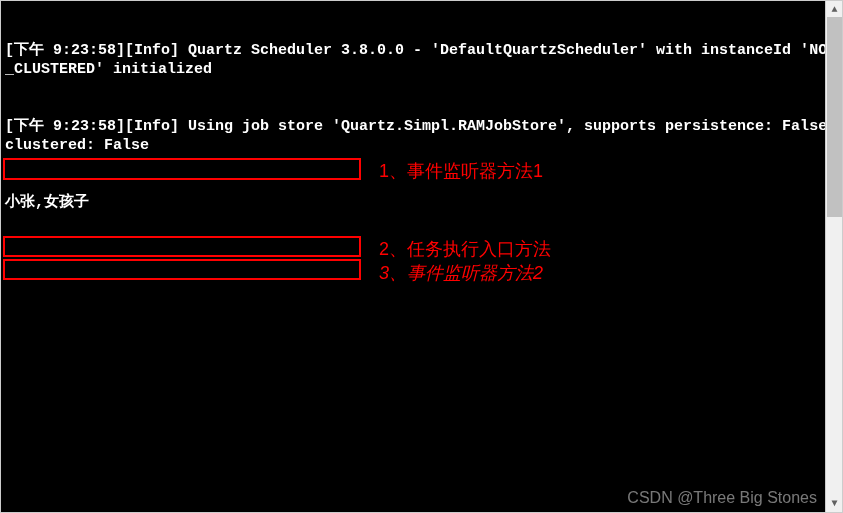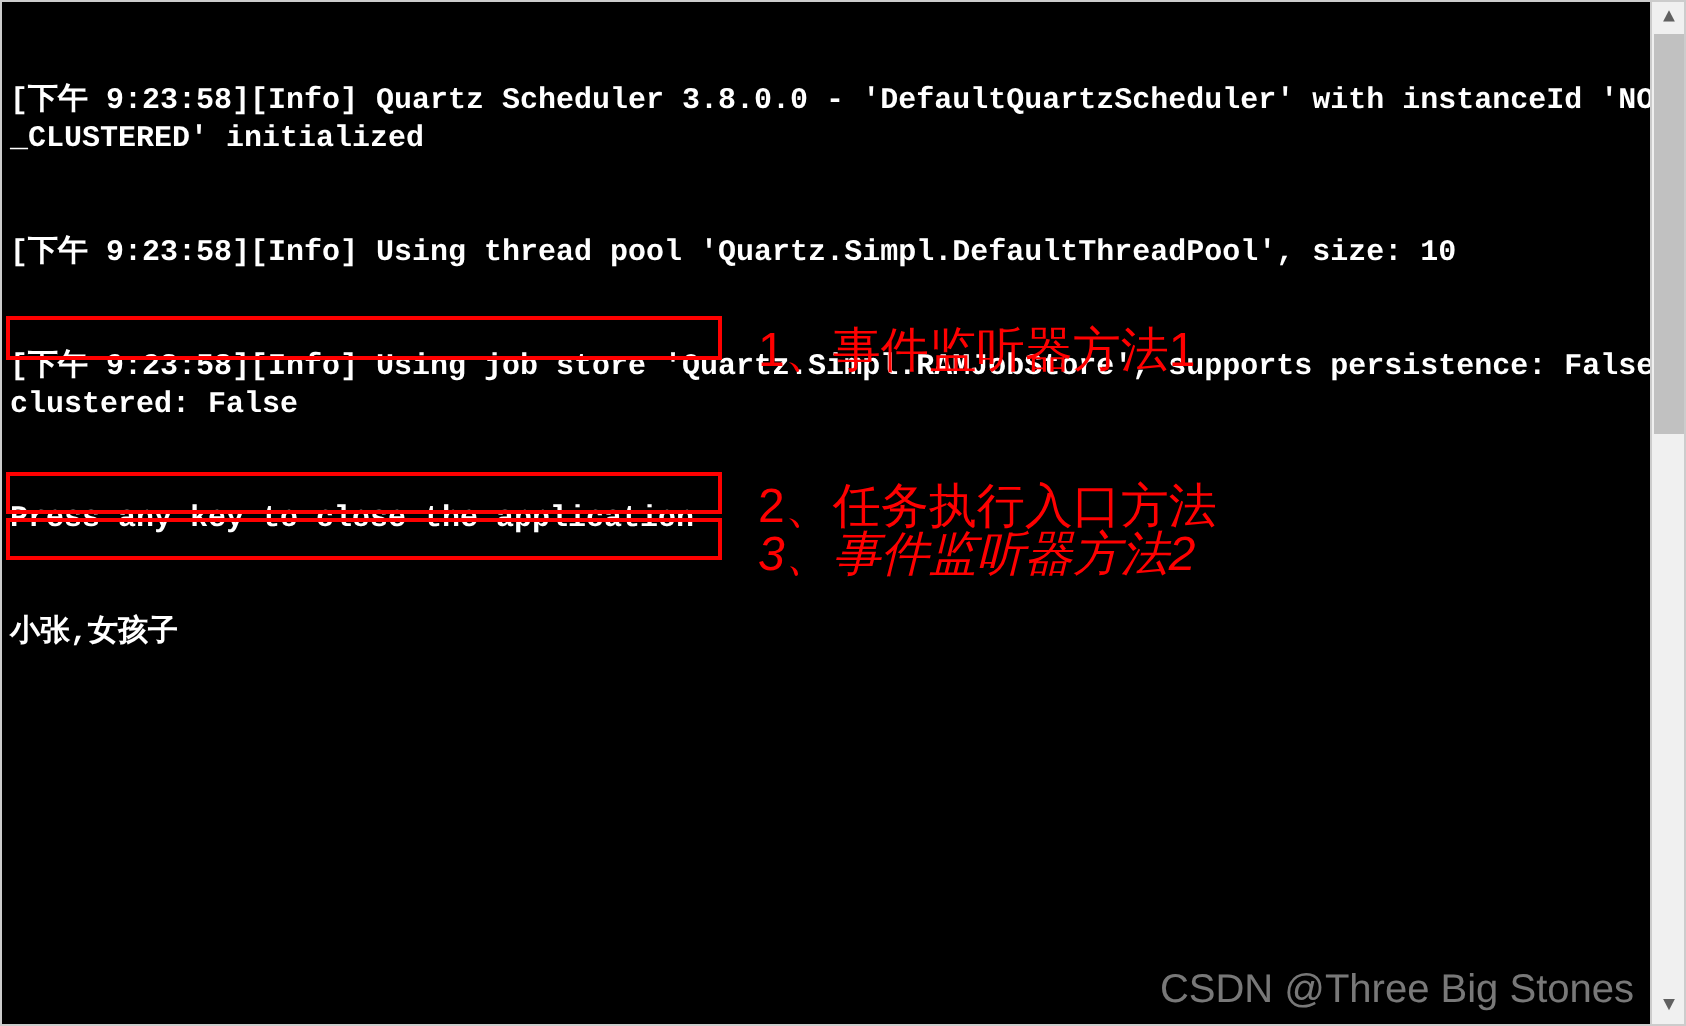--- a/index.html
+++ b/index.html
@@ -25,21 +25,21 @@
     .line { display: block; }
     .box-red {
       position: absolute;
       border: 2px solid #ff0000;
       pointer-events: none;
     }
     .annotation {
       position: absolute;
       color: #ff0000;
       font-family: sans-serif;
-      font-size: 24px;
+      font-size: 18px;
       font-weight: normal;
       pointer-events: none;
     }
     .scrollbar {
       position: absolute;
       right: 0;
       top: 0;
       width: 17px;
       height: 100%;
       background: #f0f0f0;
@@ -66,32 +66,30 @@
       color: #606060;
     }
     .scrollbar-arrow.up { top: 0; }
     .scrollbar-arrow.down { bottom: 0; }
     .watermark {
       position: absolute;
       right: 25px;
       bottom: 5px;
       color: rgba(200,200,200,0.6);
       font-family: Arial, sans-serif;
-      font-size: 20px;
+      font-size: 16px;
       font-weight: normal;
     }
   </style>
 </head>
 <body>
 
 <div class="console">
   <span class="line">[下午 9:23:58][Info] Quartz Scheduler 3.8.0.0 - 'DefaultQuartzScheduler' with instanceId 'NON_CLUSTERED' initialized</span>
-  <span class="line">[下午 9:23:58][Info] Using thread pool 'Quartz.Simpl.DefaultThreadPool', size: 10</span>
   <span class="line">[下午 9:23:58][Info] Using job store 'Quartz.Simpl.RAMJobStore', supports persistence: False, clustered: False</span>
-  <span class="line">Press any key to close the application</span>
   <span class="line">小张,女孩子</span>
   
   
   
   
   
   
   
   
   

